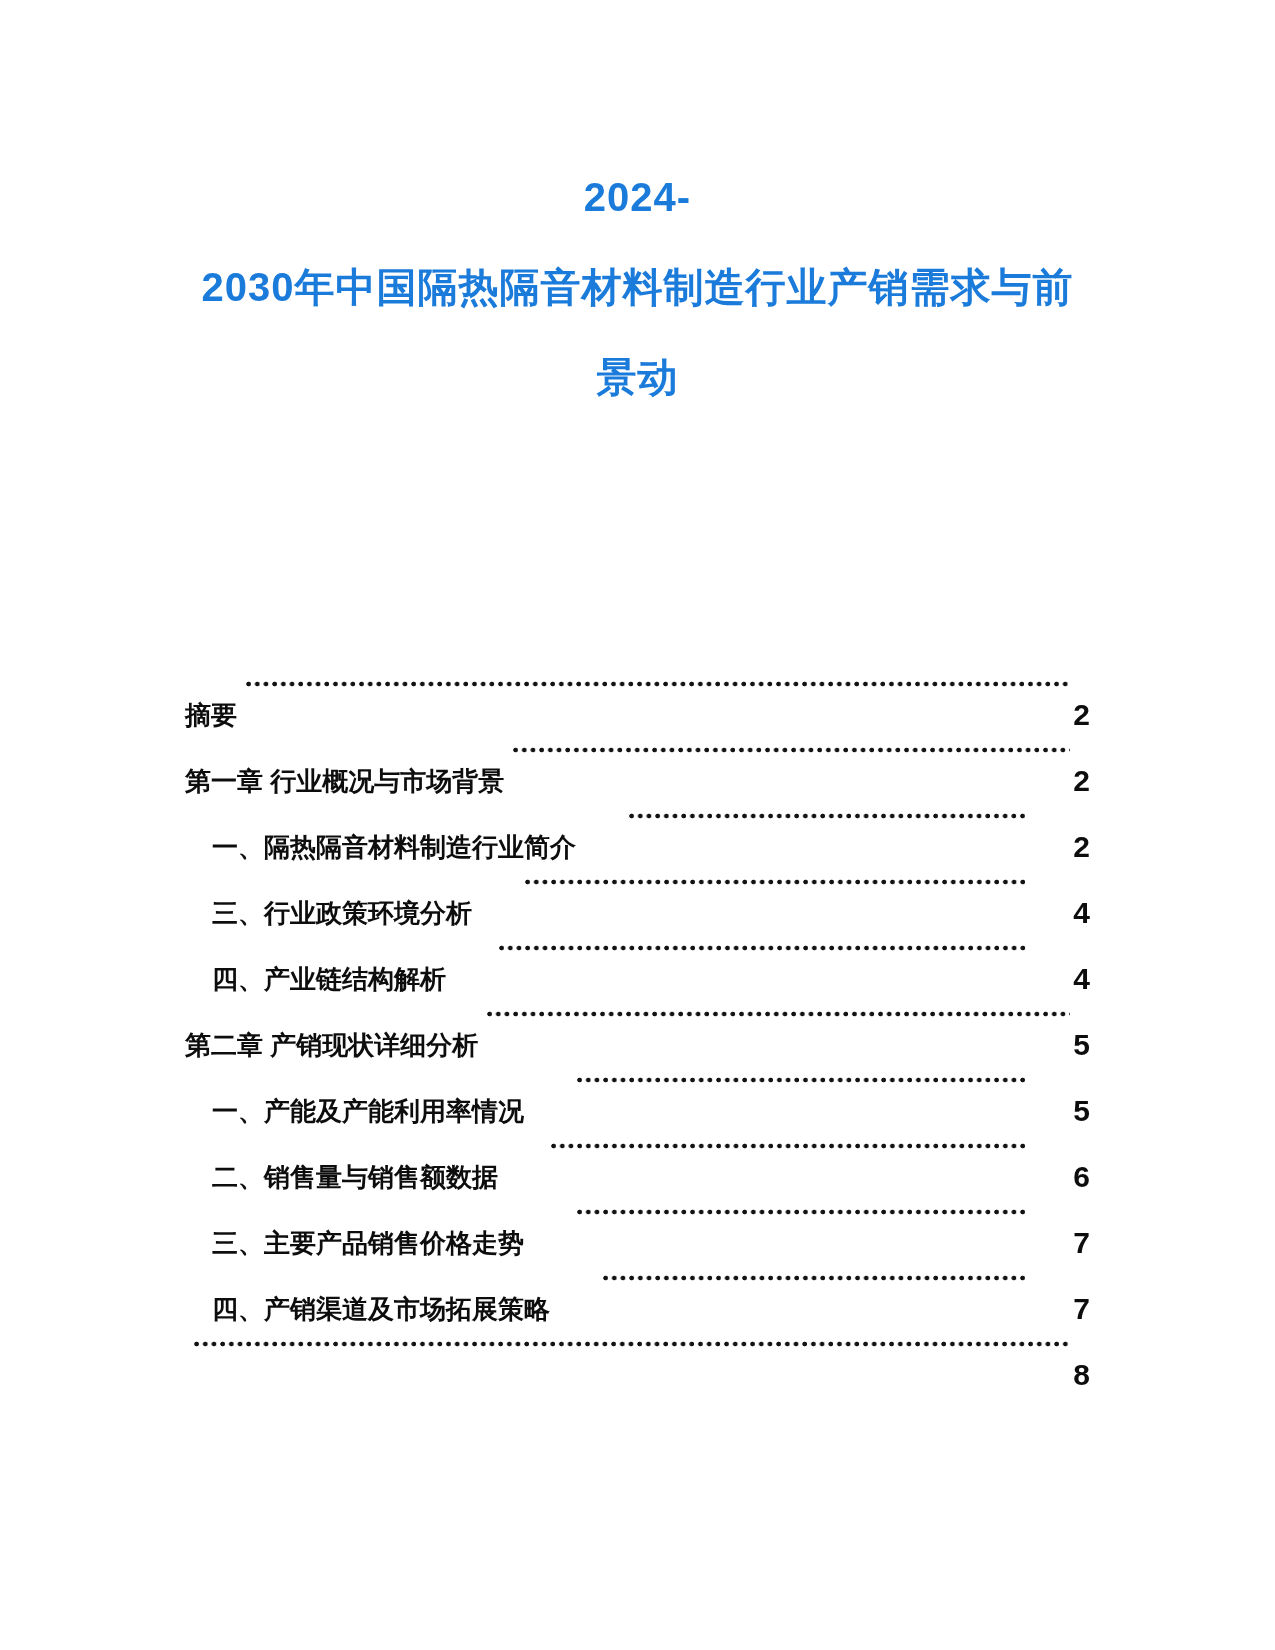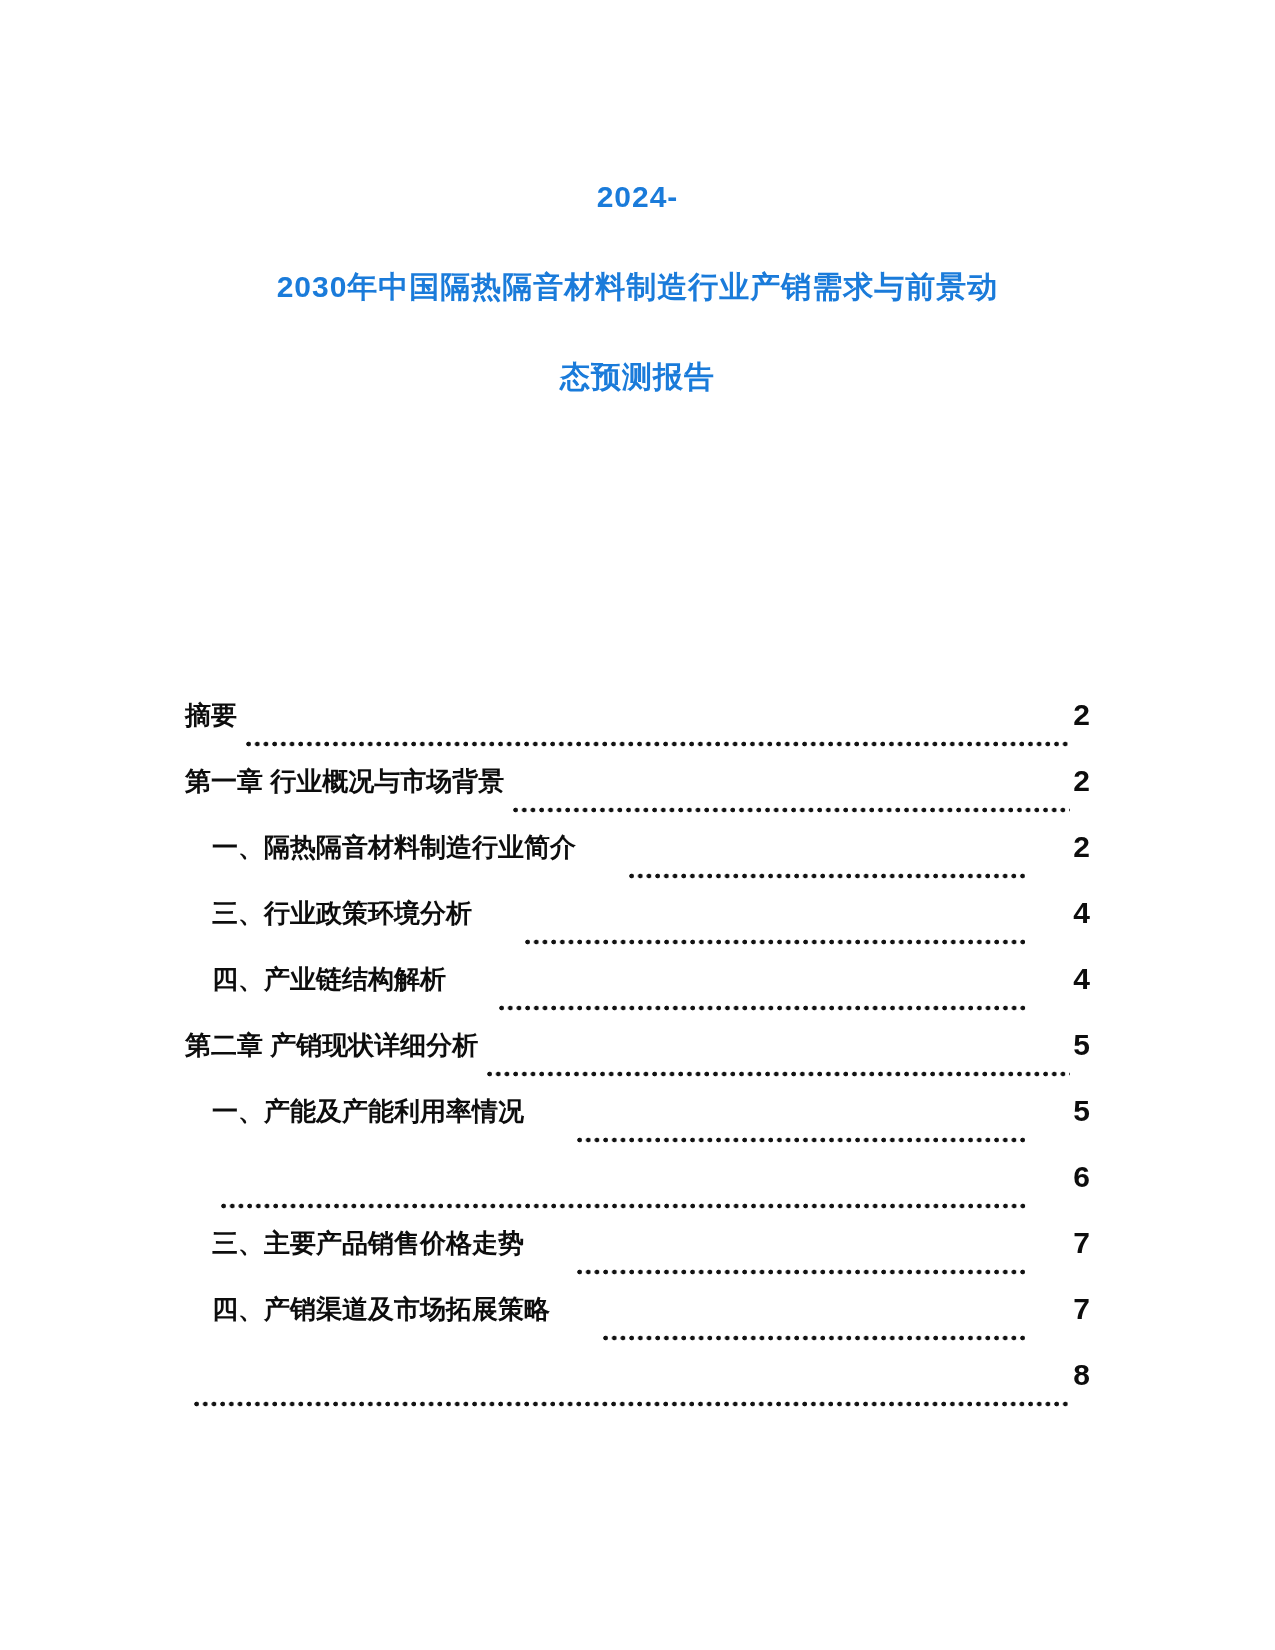--- a/index.html
+++ b/index.html
@@ -18,32 +18,32 @@
   .page {
     box-sizing: border-box;
     width: 1275px;
     height: 1650px;
     padding: 152px 185px 0 185px;
     background: #ffffff;
   }
   
   .report-title {
     text-align: center;
-    font-size: 30px;
+    font-size: 40px;
     line-height: 90px;
     font-weight: 700;
     letter-spacing: 1px;
   }
   
   .toc {
     margin-top: 260px;
   }
   .toc-row {
     display: flex;
-    align-items: flex-end;
+    align-items: flex-start;
     line-height: 66px;
     font-size: 26px;
     color: #0d0d0d;
     cursor: pointer;
   }
   .toc-row.sub {
     padding-left: 27px;
     gap: 44px;
   }
   .toc-label {
@@ -68,21 +68,20 @@
   }
 </style>
 </head>
 <body>
 
 <div class="page">
 
   <div class="report-title" style="color: rgb(26, 123, 218);">
     <div>2024-</div>
     <div>2030年中国隔热隔音材料制造行业产销需求与前景动</div>
-    <div>态预测报告</div>
   </div>
 
   <div class="toc" id="toc">
   <div class="toc-row">
     <span class="toc-label">摘要</span>
     <span class="toc-leader"></span>
     <span class="toc-page">2</span>
   </div>
 
   <div class="toc-row">
@@ -116,20 +115,21 @@
     <span class="toc-page">5</span>
   </div>
 
   <div class="toc-row sub">
     <span class="toc-label">一、产能及产能利用率情况</span>
     <span class="toc-leader"></span>
     <span class="toc-page">5</span>
   </div>
 
   <div class="toc-row sub">
+    <span class="toc-label">二、销售量与销售额数据</span>
     <span class="toc-leader"></span>
     <span class="toc-page">6</span>
   </div>
 
   <div class="toc-row sub">
     <span class="toc-label">三、主要产品销售价格走势</span>
     <span class="toc-leader"></span>
     <span class="toc-page">7</span>
   </div>
 

